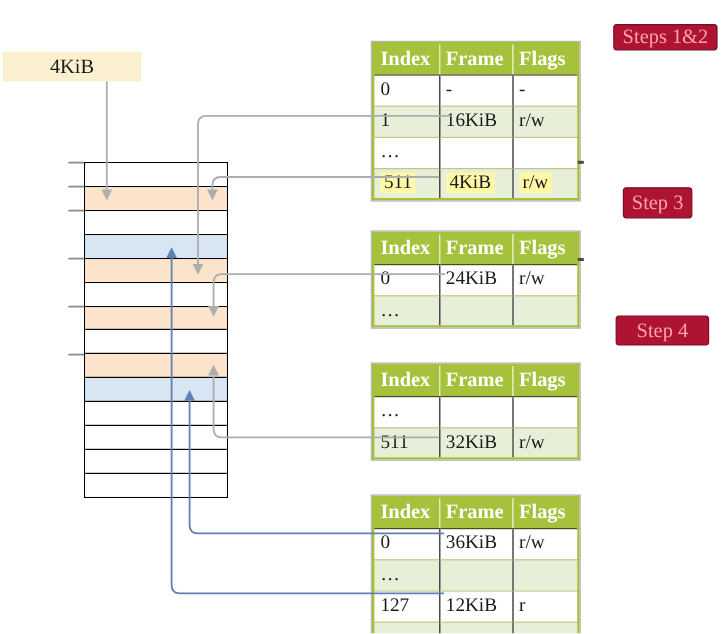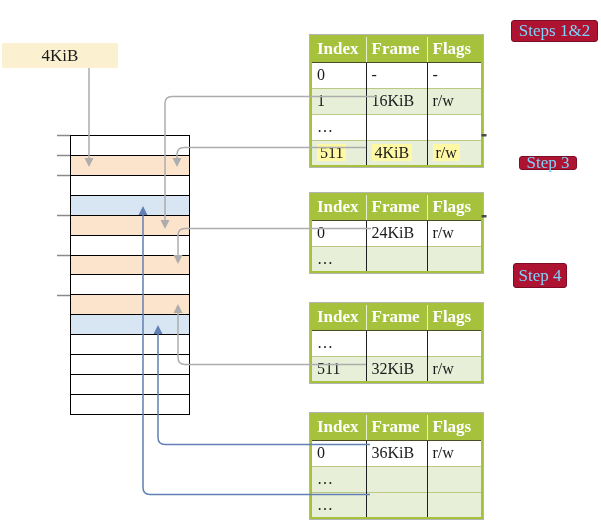--- a/index.html
+++ b/index.html
@@ -7,29 +7,29 @@
     position:relative;width:601px;height:528px;background:#fff;overflow:hidden;
     font-family:"Liberation Serif","DejaVu Serif",serif;color:#1a1a1a;
   }
   
   .frame-box{
     position:absolute;left:2px;top:43px;width:116px;height:25px;
     background:var(--cream);text-align:center;line-height:25px;font-size:17px;
   }
   
   .step-label{
-    position:absolute;background:var(--crimson);color:#7dd3fc;
+    position:absolute;background:var(--crimson);color:#fca5a5;
     border:1px solid var(--crimson-dark);border-radius:3px;
     font-size:17px;text-align:center;box-sizing:border-box;
     display:flex;align-items:center;justify-content:center;
   }
   #step0{left:188px;top:44px;width:60px;height:24px;}
   #steps12{left:511px;top:20px;width:87px;height:22px;}
-  #step3{left:519px;top:156px;width:58px;height:14px;}
-  #step4{left:513px;top:263px;width:54px;height:25px;}
+  #step3{left:519px;top:156px;width:58px;height:26px;}
+  #step4{left:513px;top:263px;width:78px;height:25px;}
   
   #memory{
     position:absolute;left:70px;top:135px;width:120px;height:280px;
     border:1px solid #000;box-sizing:border-box;display:flex;flex-direction:column;
   }
   .mem-row{flex:1;border-bottom:1px solid #000;}
   .mem-row:last-child{border-bottom:none;}
   .mem-row.table{background:var(--peach);}
   .mem-row.data{background:var(--lblue);}
   .mem-row.plain{background:#fff;}
@@ -195,20 +195,25 @@
     <tr>
       <td>0</td>
       <td>36KiB</td>
       <td>r/w</td>
     </tr>
     <tr class="alt">
       <td>…</td>
       <td></td>
       <td></td>
     </tr>
+    <tr>
+      <td>127</td>
+      <td>12KiB</td>
+      <td>r</td>
+    </tr>
     <tr class="alt">
       <td>…</td>
       <td></td>
       <td></td>
     </tr>
   </tbody>
     </table>
 
   <svg id="overlay" viewBox="0 0 601 528">
 

